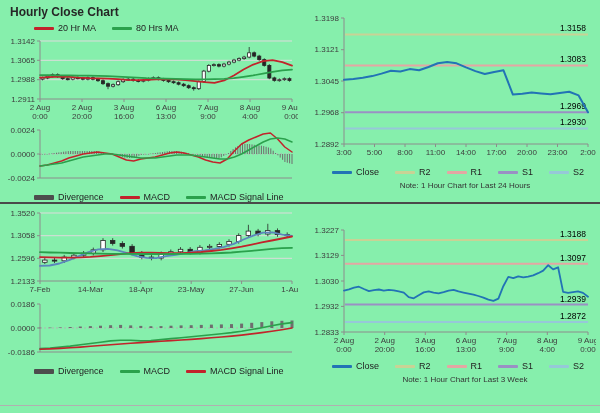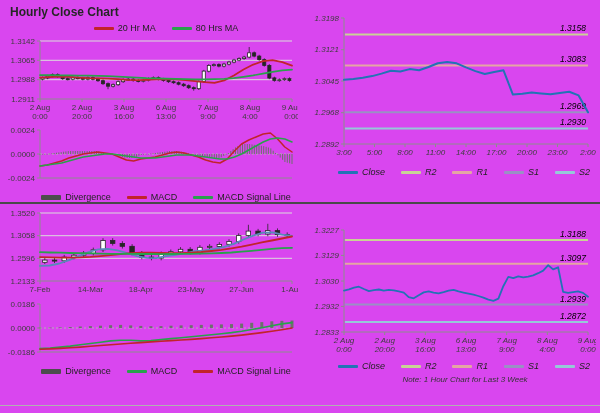--- a/index.html
+++ b/index.html
@@ -1,25 +1,25 @@
 <!DOCTYPE html>
 <html><head>
 <meta charset="utf-8">
 <style>
   html,body{margin:0;padding:0;background:#fff;}
-  .page{width:600px;height:413px;background:#d946ef;position:relative;overflow:hidden;
+  .page{width:600px;height:413px;background:#86efac;position:relative;overflow:hidden;
         font-family:"Liberation Sans",sans-serif;color:#262626;}
   .sec{display:flex;}
   .sec-hourly{height:202px;}
   .sec-weekly{height:199px;}
   .half{width:300px;box-sizing:border-box;}
   .lefth{padding:3px 2px 0 6px;}
-  .righth{padding:8px 4px;font-style:italic;}
+  .righth{padding:8px 4px;}
   .chart-title{font-size:12px;font-weight:bold;color:#262626;margin:2px 0 2px 4px;line-height:15px;}
-  .legend{display:flex;justify-content:center;align-items:center;gap:16px;height:13px;padding-left:28px;}
+  .legend{display:flex;align-items:center;gap:16px;height:13px;padding-left:28px;}
   .legend .li{display:inline-flex;align-items:center;gap:4px;}
   .legend .chip{display:inline-block;width:20px;height:3px;border-radius:1px;}
   .legend .chip.thick{height:5px;}
   .legend .ll{font-size:9px;color:#222;line-height:11px;white-space:nowrap;}
   .legend-sub{margin-top:8px;}
   .pivot-top{padding-top:12px;}
   .pivot-top2{padding-top:22px;}
   .note{font-size:8px;color:#333;text-align:center;margin-top:2px;padding-left:30px;}
   .divider-dark{height:2px;background:#4a4a4a;width:100%;}
   .divider-light{height:1px;background:#b0b0b0;width:100%;margin-top:2px;}
@@ -377,20 +377,21 @@
           </span>
           <span class="li">
             <i class="chip" style="background: rgb(154, 144, 196);"></i>
             <span class="ll">S1</span>
           </span>
           <span class="li">
             <i class="chip" style="background: rgb(150, 200, 216);"></i>
             <span class="ll">S2</span>
           </span>
         </div>
+      <div class="note">Note: 1 Hour Chart for Last 24 Hours</div>
     </div>
   </div>
 
   <div class="divider-dark"></div>
 
   <div class="sec sec-weekly">
     <div class="half lefth">
       <svg width="292" height="92">
           <line x1="34" x2="286" y1="6.0" y2="6.0" stroke="#dcdcdc" stroke-width="1"></line>
           <line x1="31" x2="34" y1="6.0" y2="6.0" stroke="#8c8c8c" stroke-width="1"></line>

